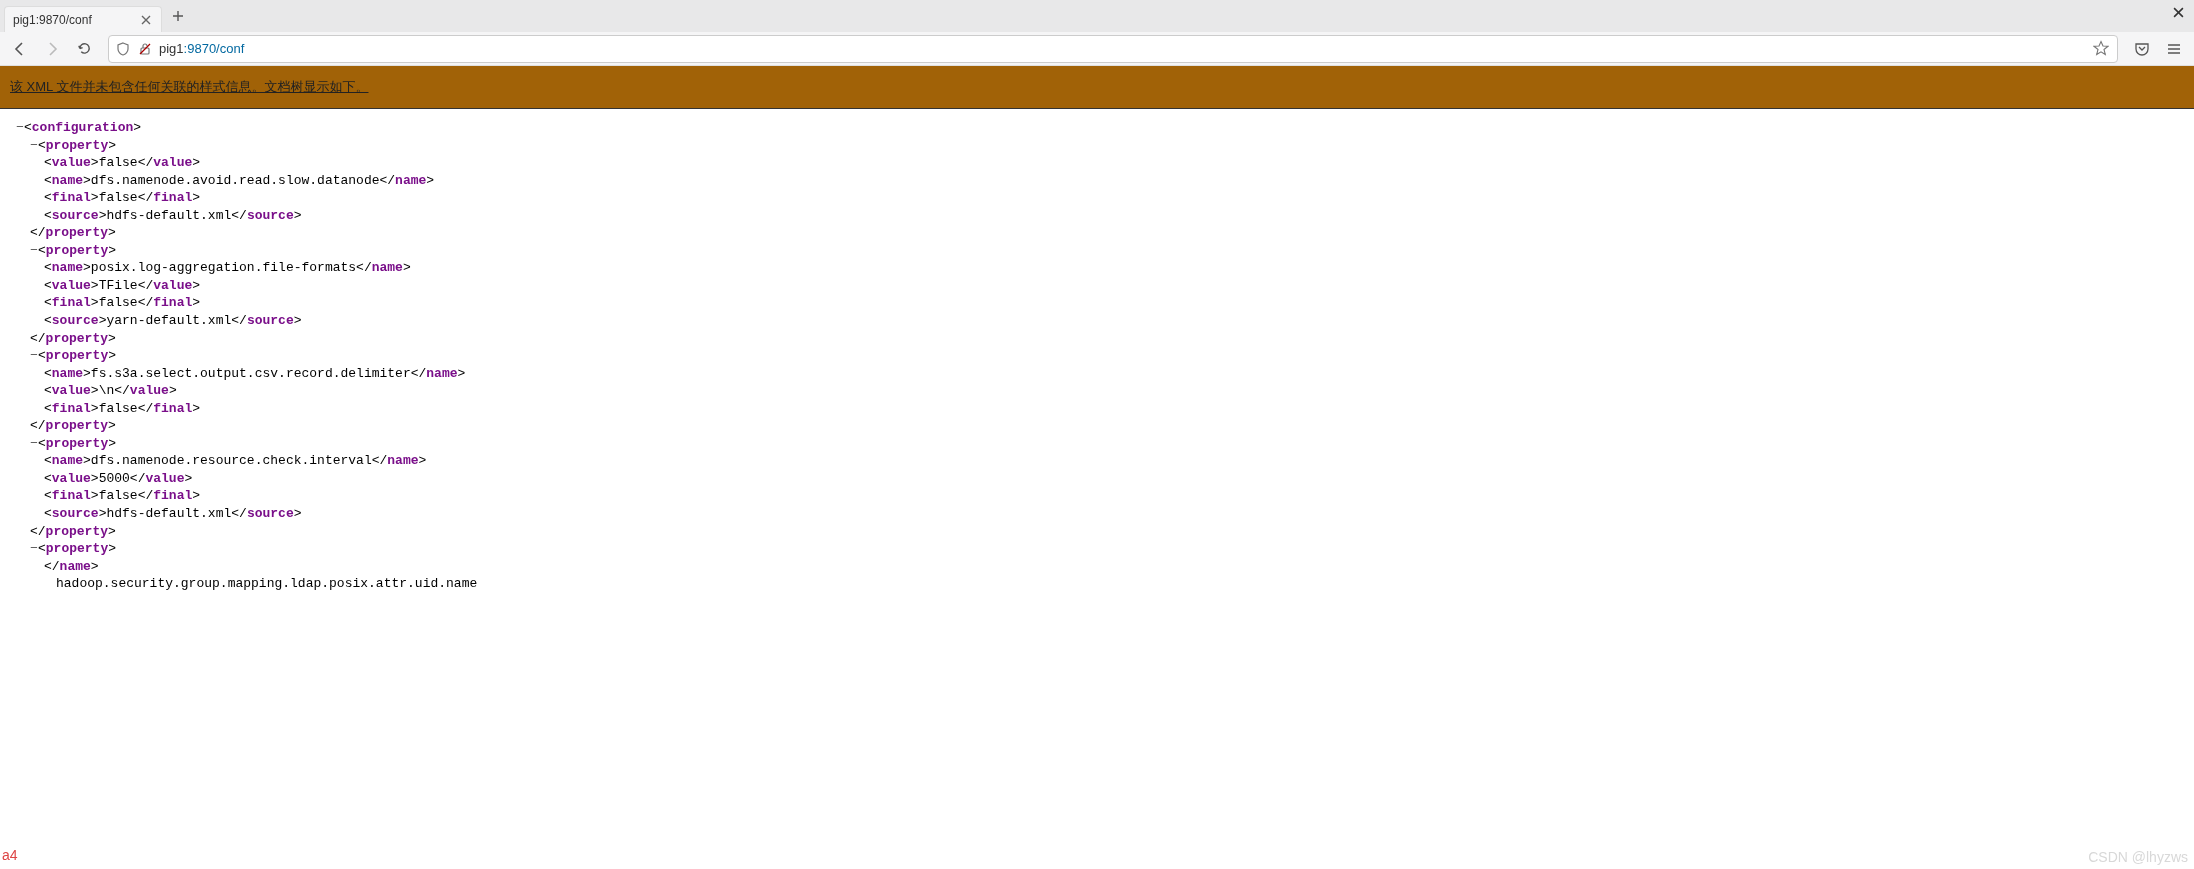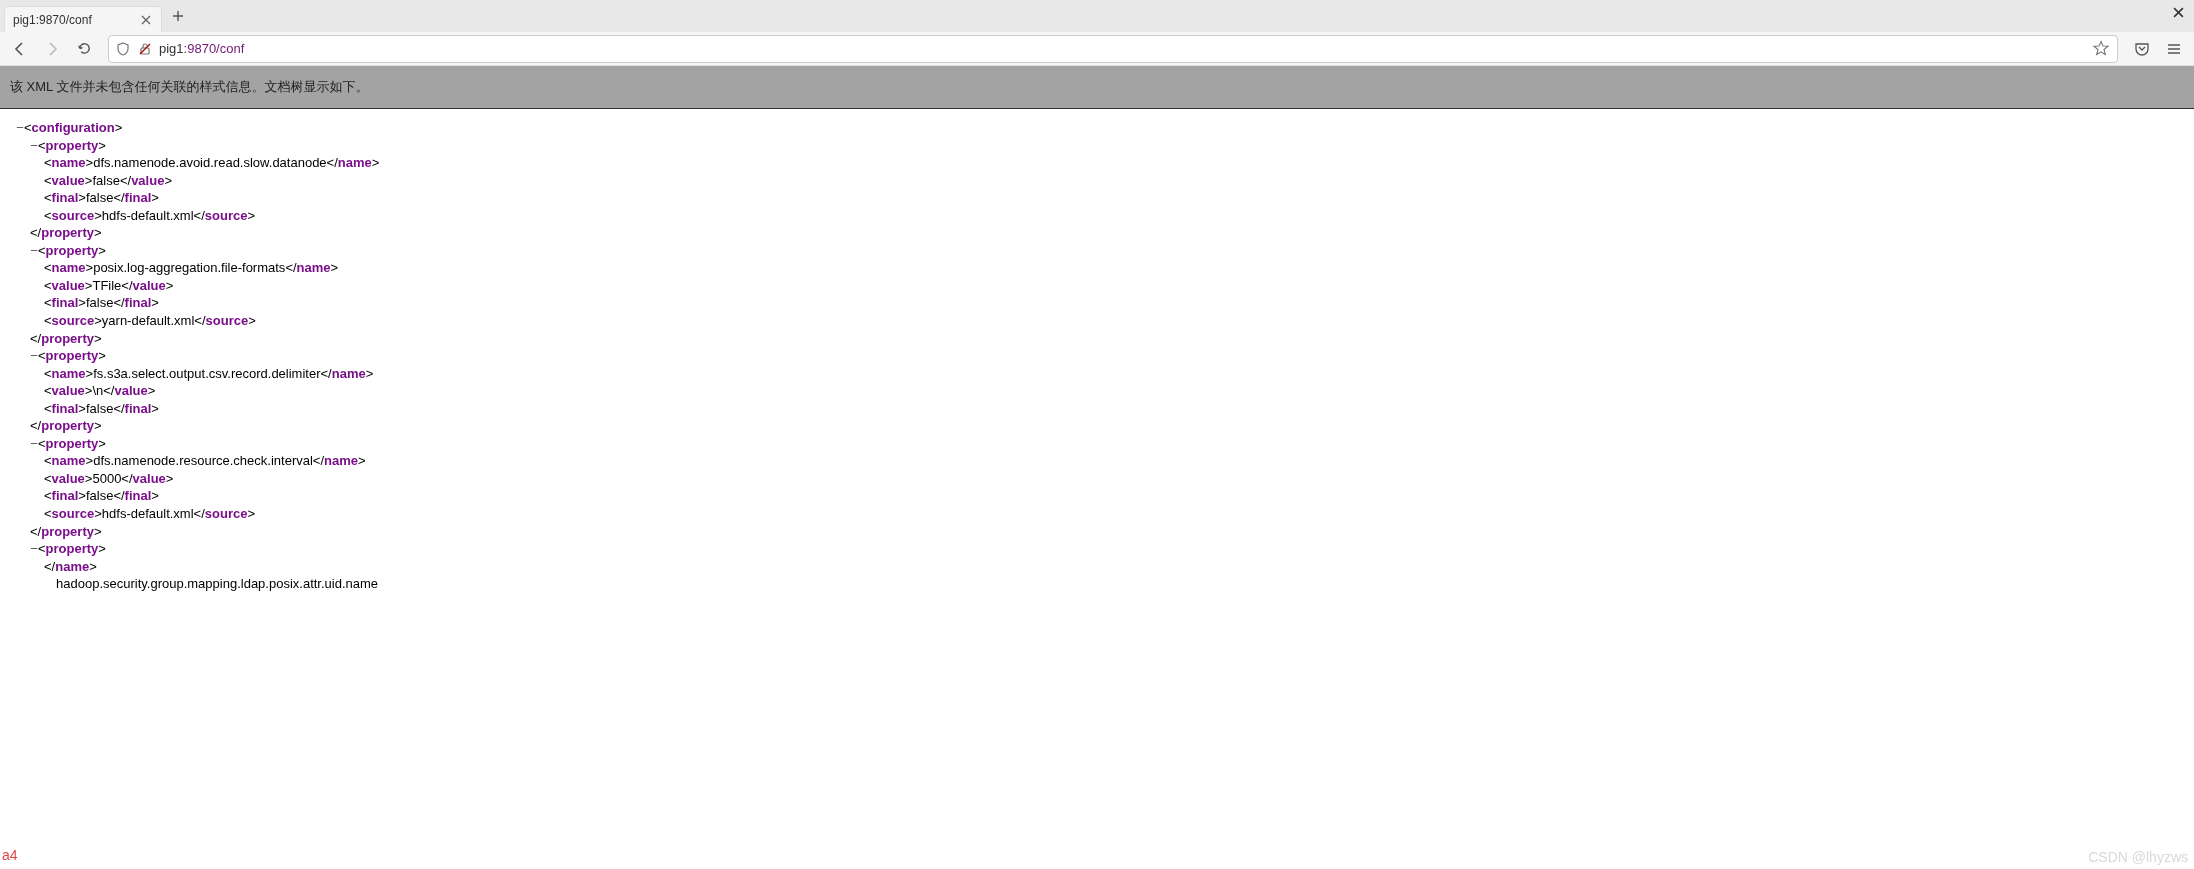--- a/index.html
+++ b/index.html
@@ -9,27 +9,27 @@
 .tab-title { flex:1; white-space:nowrap; overflow:hidden; }
 .tab-close { width:14px; height:14px; display:flex; align-items:center; justify-content:center; color:#666; }
 .newtab { width:28px; height:28px; display:flex; align-items:center; justify-content:center; color:#555; font-size:16px; margin-left:2px; }
 .win-close { position:absolute; right:6px; top:2px; width:20px; height:20px; display:flex; align-items:center; justify-content:center; color:#333; font-size:14px; }
 .toolbar { background:#f5f5f6; height:34px; display:flex; align-items:center; padding:0 6px; gap:4px; border-bottom:1px solid #e0e0e0; }
 .nav-btn { width:28px; height:28px; display:flex; align-items:center; justify-content:center; color:#555; border-radius:4px; }
 .nav-btn.disabled { color:#bbb; }
 .url-bar { flex:1; height:28px; background:#fff; border:1px solid #ccc; border-radius:4px; display:flex; align-items:center; padding:0 6px; gap:6px; margin:0 6px; }
 .url-icon { width:16px; height:16px; display:flex; align-items:center; justify-content:center; color:#777; }
 .url-text { flex:1; font-size:13px; color:#333; }
-.url-text .dim { color:#701a75; }
+.url-text .dim { color:#0369a1; }
 .star { width:18px; height:18px; color:#777; }
 .right-icon { width:28px; height:28px; display:flex; align-items:center; justify-content:center; color:#555; }
 .content { height:calc(100vh - 66px); overflow:auto; }
-.banner { background:#a3a3a3; padding:12px 10px; font-size:13px; color:#222; border-bottom:1px solid #333; }
+.banner { background:#a16207; padding:12px 10px; font-size:13px; color:#222; border-bottom:1px solid #333;text-decoration:underline; }
 .xml { padding:10px 6px; font-family:"Segoe UI",Arial,sans-serif; font-size:13px; line-height:1.35; color:#000; }
-.node { display:block; }
+.node { display:block;font-family:Liberation Mono, monospace; }
 .indent1 { padding-left:10px; }
 .indent2 { padding-left:24px; }
 .indent3 { padding-left:38px; }
 .indent4 { padding-left:50px; }
 .tag { color:#7a0f8a; font-weight:600; }
 .twisty { color:#555; display:inline-block; width:8px; text-align:center; margin-right:0; }
 .txt { color:#000; }
 .watermark { position:fixed; right:6px; bottom:4px; color:#d8d8d8; font-size:14px; }
 .red-marker { position:fixed; left:2px; bottom:6px; color:#d44; font-size:14px; }
 svg { display:block; }
@@ -108,22 +108,22 @@
   </div>
 </div>
 
 <div class="content">
   <div class="banner">
     <span>该 XML 文件并未包含任何关联的样式信息。文档树显示如下。</span>
   </div>
   <div class="xml" id="xml-tree">
       <div class="node indent1"><span class="twisty">−</span>&lt;<span class="tag">configuration</span>&gt;</div>
       <div class="node indent2"><span class="twisty">−</span>&lt;<span class="tag">property</span>&gt;</div>
+      <div class="node indent3">&lt;<span class="tag">value</span>&gt;<span class="txt">false</span>&lt;/<span class="tag">value</span>&gt;</div>
       <div class="node indent3">&lt;<span class="tag">name</span>&gt;<span class="txt">dfs.namenode.avoid.read.slow.datanode</span>&lt;/<span class="tag">name</span>&gt;</div>
-      <div class="node indent3">&lt;<span class="tag">value</span>&gt;<span class="txt">false</span>&lt;/<span class="tag">value</span>&gt;</div>
       <div class="node indent3">&lt;<span class="tag">final</span>&gt;<span class="txt">false</span>&lt;/<span class="tag">final</span>&gt;</div>
       <div class="node indent3">&lt;<span class="tag">source</span>&gt;<span class="txt">hdfs-default.xml</span>&lt;/<span class="tag">source</span>&gt;</div>
       <div class="node indent2">&lt;/<span class="tag">property</span>&gt;</div>
       <div class="node indent2"><span class="twisty">−</span>&lt;<span class="tag">property</span>&gt;</div>
       <div class="node indent3">&lt;<span class="tag">name</span>&gt;<span class="txt">posix.log-aggregation.file-formats</span>&lt;/<span class="tag">name</span>&gt;</div>
       <div class="node indent3">&lt;<span class="tag">value</span>&gt;<span class="txt">TFile</span>&lt;/<span class="tag">value</span>&gt;</div>
       <div class="node indent3">&lt;<span class="tag">final</span>&gt;<span class="txt">false</span>&lt;/<span class="tag">final</span>&gt;</div>
       <div class="node indent3">&lt;<span class="tag">source</span>&gt;<span class="txt">yarn-default.xml</span>&lt;/<span class="tag">source</span>&gt;</div>
       <div class="node indent2">&lt;/<span class="tag">property</span>&gt;</div>
       <div class="node indent2"><span class="twisty">−</span>&lt;<span class="tag">property</span>&gt;</div>

